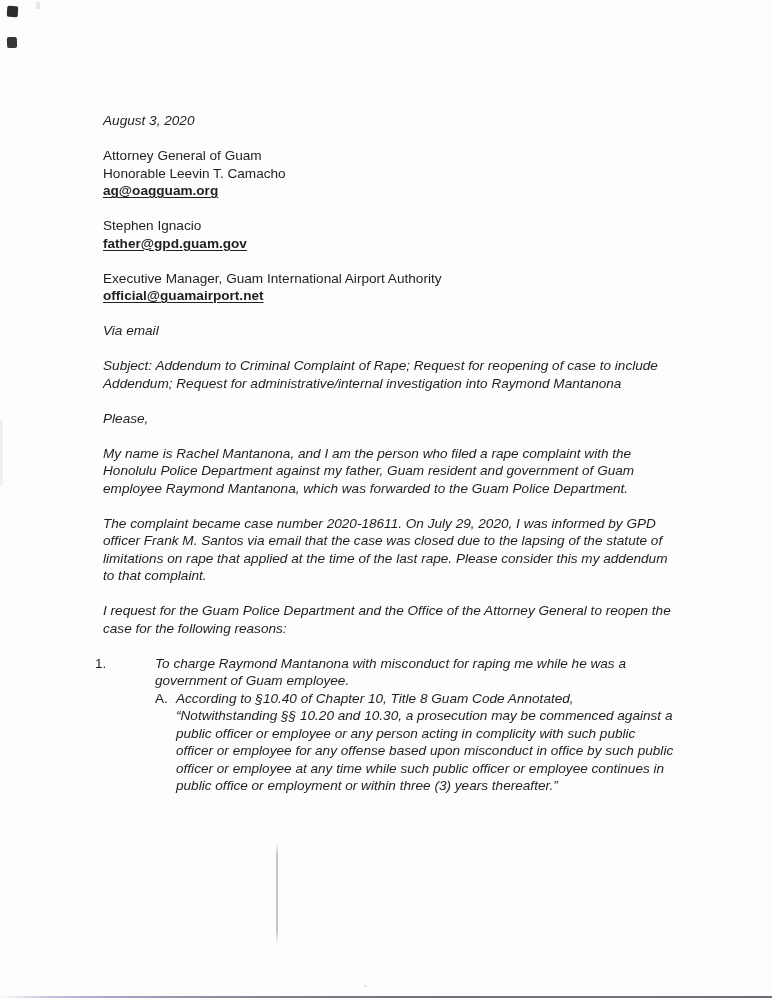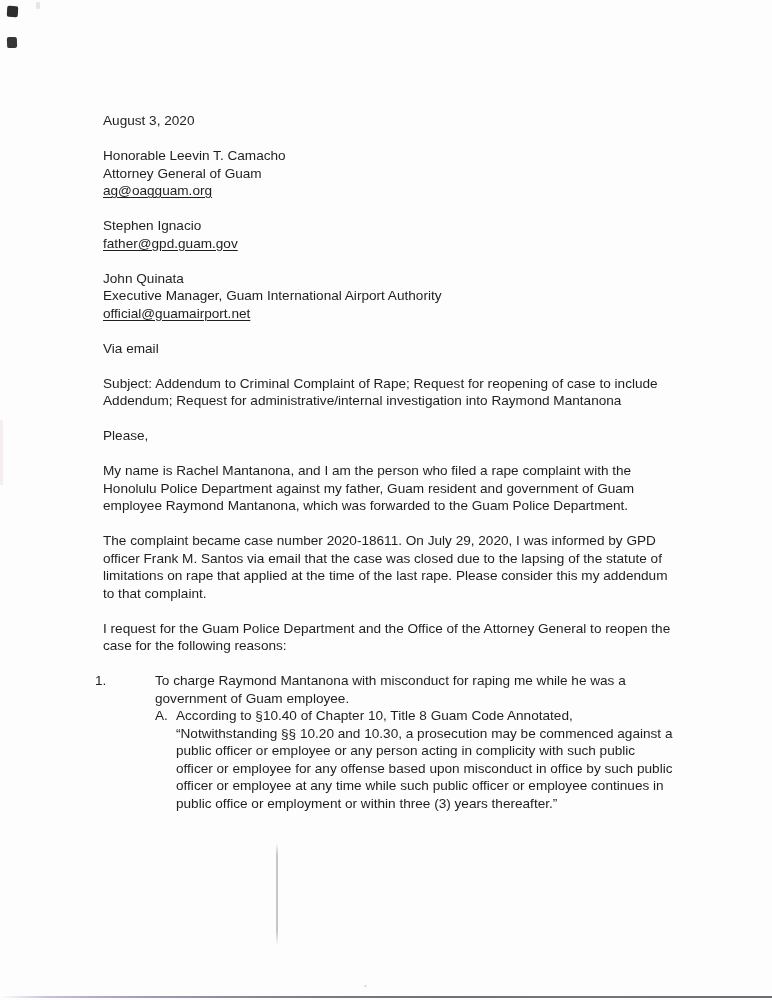--- a/index.html
+++ b/index.html
@@ -16,22 +16,22 @@
     -webkit-font-smoothing: antialiased;
   }
   .content {
     position: absolute;
     left: 103px;
     top: 112px;
     width: 572px;
   }
   .block { margin: 0 0 17.5px 0; }
   .line { display: block; }
-  p { margin: 0; }
-  .email { text-decoration: underline; text-underline-offset: 2px; text-decoration-thickness: 1px; }
+  p { margin: 0; font-style: italic; }
+  .email { text-decoration: underline; text-underline-offset: 2px; text-decoration-thickness: 1px; font-weight: bold; }
   .list-item { display: flex; margin-left: -8px; }
   .li-marker { flex: 0 0 25px; }
   .li-body { flex: 1 1 auto; margin-left: 35px; }
   .sub-item { display: flex; }
   .sub-marker { flex: 0 0 21px; }
   .sub-body { flex: 1 1 auto; }
 
   
   .artifact { position: absolute; pointer-events: none; }
   .mark-1 { left: 7px; top: 6px; width: 11px; height: 11px; background: #2e2e2e; border-radius: 2px; transform: rotate(3deg); }
@@ -49,32 +49,31 @@
 </head>
 <body>
 
 <div class="page">
 
   <div class="content">
 
     <p class="block">August 3, 2020</p>
 
     <div class="block">
+      <span class="line">Attorney General of Guam</span>
       <span class="line">Honorable Leevin T. Camacho</span>
-      <span class="line">Attorney General of Guam</span>
       <span class="line"><span class="email">ag@oagguam.org</span></span>
     </div>
 
     <div class="block">
       <span class="line">Stephen Ignacio</span>
       <span class="line"><span class="email">father@gpd.guam.gov</span></span>
     </div>
 
     <div class="block">
-      <span class="line">John Quinata</span>
       <span class="line">Executive Manager, Guam International Airport Authority</span>
       <span class="line"><span class="email">official@guamairport.net</span></span>
     </div>
 
     <p class="block">Via email</p>
 
     <p class="block">Subject: Addendum to Criminal Complaint of Rape; Request for reopening of case to include Addendum; Request for administrative/internal investigation into Raymond Mantanona</p>
 
     <p class="block">Please,</p>
 

